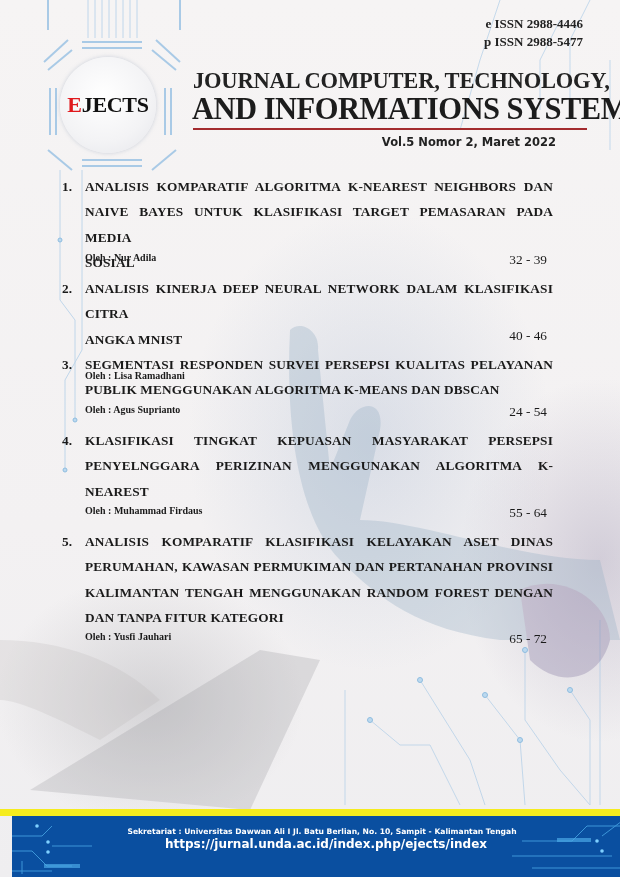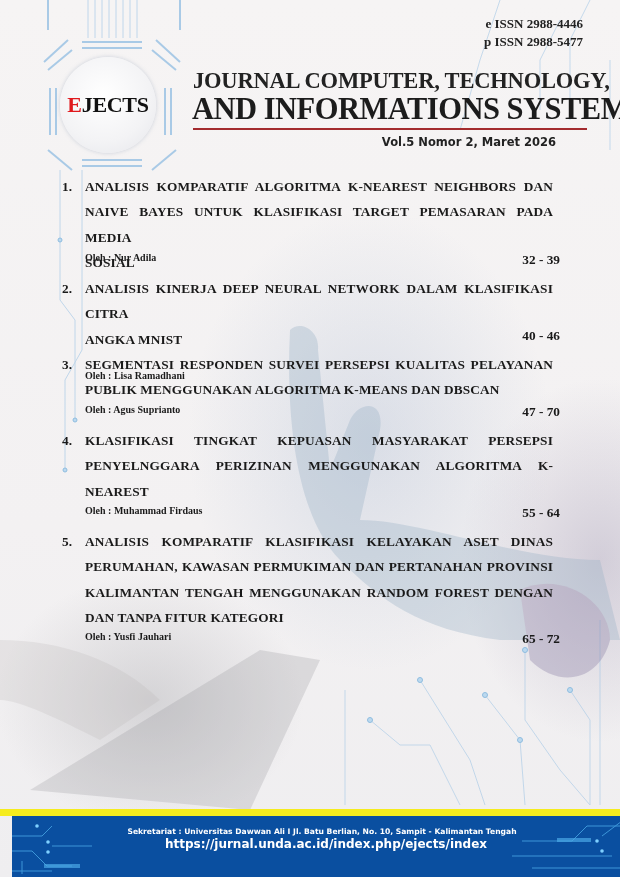--- a/index.html
+++ b/index.html
@@ -27,21 +27,21 @@
   .jtitle1 { position:absolute; left:193px; top:68px; font-weight:bold; font-size:22.5px; color:#222; letter-spacing:-0.2px; white-space:nowrap; }
   .jtitle2 { position:absolute; left:192px; top:92px; font-weight:bold; font-size:30.5px; color:#1c1c1c; letter-spacing:-0.5px; white-space:nowrap; }
   .rule { position:absolute; left:193px; top:128px; width:394px; height:2px; background:#a32b2e; }
   .volume { position:absolute; right:64px; top:135px; font-family:"DejaVu Sans", sans-serif; font-weight:bold; font-size:11.5px; color:#222; }
 
   .toc { position:absolute; left:0; top:0; width:620px; }
   .row { position:absolute; left:62px; width:491px; font-weight:bold; font-size:13.3px; line-height:25.4px; color:#1a1a1a; }
   .num { position:absolute; left:0; top:0; }
   .title { position:absolute; left:23px; width:468px; text-align:justify; text-align-last:left; letter-spacing:0.15px; }
   .author { position:absolute; left:85px; font-size:10px; font-weight:bold; }
-  .pages { position:absolute; right:60px; font-size:13.3px; font-weight:bold; text-align:left; }
+  .pages { position:absolute; right:73px; font-size:13.3px; font-weight:normal; text-align:left; }
 
   .footer-strip { position:absolute; left:0; top:809px; width:620px; height:7px; background:#f5ec1e; }
   .footer { position:absolute; left:12px; top:816px; width:620px; height:61px; background:#0a4fa0; overflow:hidden; }
   .footer-text { position:absolute; left:0; width:620px; top:9px; text-align:center;
     font-family:"DejaVu Sans", sans-serif; font-weight:bold; color:#ffffff; font-size:7.6px; line-height:13px; }
   .footer-text .url { font-size:12px;padding-left:8px; }
   .fc line, .fc path { stroke:#4aa8e6; fill:none; }
   .fc circle { fill:#7fd0ff; }
 </style>
 </head>
@@ -126,21 +126,21 @@
 </div>
 
 <div class="issn">
   <div>e ISSN 2988-4446</div>
   <div>p ISSN 2988-5477</div>
 </div>
 
 <div class="jtitle1">JOURNAL COMPUTER, TECHNOLOGY,</div>
 <div class="jtitle2">AND INFORMATIONS SYSTEM</div>
 <div class="rule"></div>
-<div class="volume">Vol.5 Nomor 2, Maret 2026</div>
+<div class="volume">Vol.5 Nomor 2, Maret 2022</div>
 
 <div class="toc">
 
   <div class="row" style="top:174px;">
     <span class="num">1.</span>
     <div class="title" style="top:0;">
       <div class="last-justify" style="text-align:justify;text-align-last:justify;">ANALISIS KOMPARATIF ALGORITMA K-NEAREST NEIGHBORS DAN</div>
       <div style="text-align:justify;text-align-last:justify;">NAIVE BAYES UNTUK KLASIFIKASI TARGET PEMASARAN PADA MEDIA</div>
       <div>SOSIAL</div>
     </div>
@@ -159,21 +159,21 @@
   <div class="pages" style="top:328px;">40 - 46</div>
 
   <div class="row" style="top:352px;">
     <span class="num">3.</span>
     <div class="title" style="top:0;">
       <div style="text-align:justify;text-align-last:justify;">SEGMENTASI RESPONDEN SURVEI PERSEPSI KUALITAS PELAYANAN</div>
       <div>PUBLIK MENGGUNAKAN ALGORITMA K-MEANS DAN DBSCAN</div>
     </div>
   </div>
   <div class="author" style="top:404px;">Oleh : Agus Suprianto</div>
-  <div class="pages" style="top:404px;">47 - 70</div>
+  <div class="pages" style="top:404px;">24 - 54</div>
 
   <div class="row" style="top:428px;">
     <span class="num">4.</span>
     <div class="title" style="top:0;">
       <div style="text-align:justify;text-align-last:justify;">KLASIFIKASI TINGKAT KEPUASAN MASYARAKAT PERSEPSI</div>
       <div style="text-align:justify;text-align-last:justify;">PENYELNGGARA PERIZINAN MENGGUNAKAN ALGORITMA K-NEAREST</div>
     </div>
   </div>
   <div class="author" style="top:505px;text-align:right;">Oleh : Muhammad Firdaus</div>
   <div class="pages" style="top:505px;">55 - 64</div>

